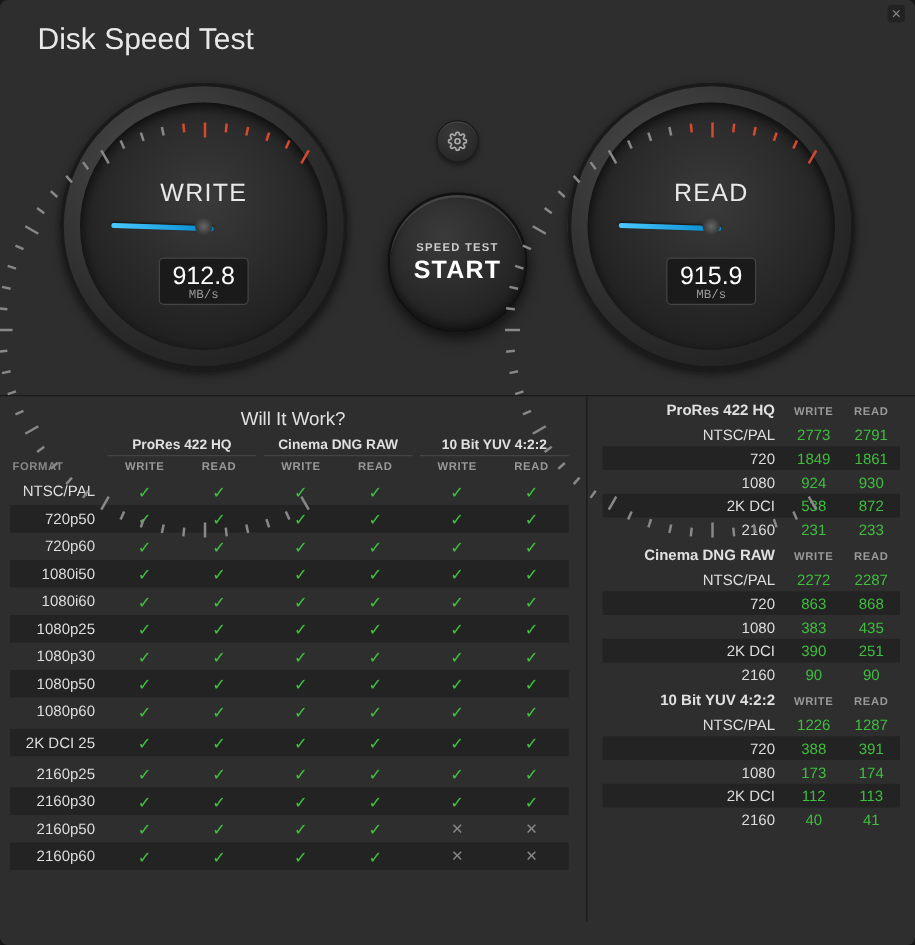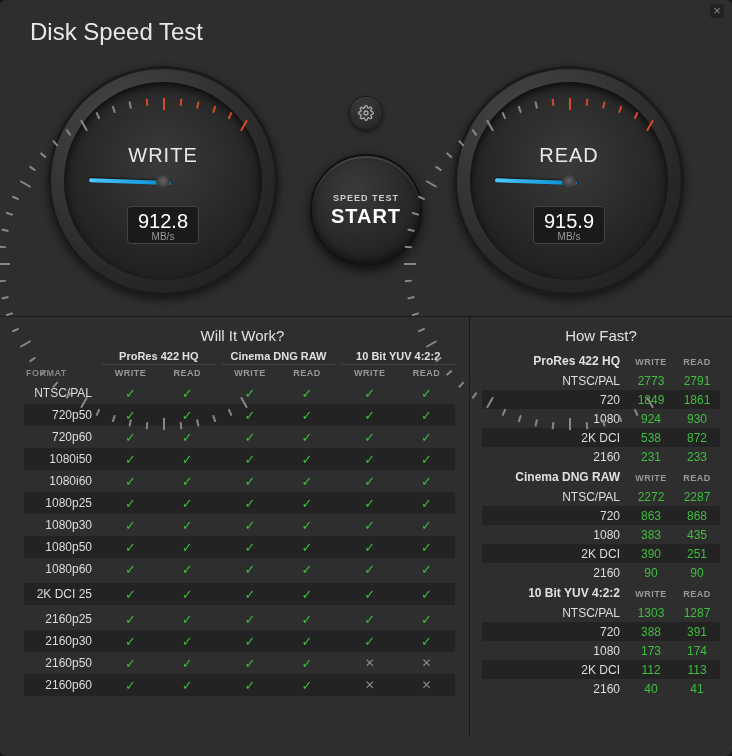--- a/index.html
+++ b/index.html
@@ -59,21 +59,21 @@
   border-radius: 2px;
   box-shadow: 0 1px 2px rgba(0,0,0,0.6);
 }
 .hub { position: absolute; left: 50%; top: 50%; width: 14px; height: 14px; margin: -7px; background: radial-gradient(circle,#666,#222); border-radius: 50%; }
 .readout {
   position: absolute; bottom: 36px; left: 50%; transform: translateX(-50%);
   background: #1a1a1a; border: 1px solid #444; border-radius: 4px;
   padding: 3px 10px 1px 10px; text-align: center; min-width: 68px;
 }
 .readout .value { color: #fff; font-size: 20px; font-weight: 400; }
-.readout .unit { color: #999; font-size: 10px; margin-top: -2px; }
+.readout .unit { color: #999; font-size: 10px; margin-top: -2px; font-family: Liberation Mono, monospace; }
 
 .center-col { display: flex; flex-direction: column; align-items: center; gap: 24px; }
 .gear-btn {
   width: 34px; height: 34px; border-radius: 50%;
   background: radial-gradient(circle at 40% 30%, #3a3a3a, #222);
   border: 1px solid #1a1a1a;
   display: flex; align-items: center; justify-content: center;
   color: #aaa; cursor: pointer;
   box-shadow: 0 2px 4px rgba(0,0,0,0.5), inset 0 1px 0 rgba(255,255,255,0.1);
 }
@@ -81,21 +81,21 @@
   width: 112px; height: 112px; border-radius: 50%;
   background: radial-gradient(circle at 40% 30%, #3a3a3a, #1a1a1a);
   border: 2px solid #111;
   box-shadow: 0 4px 12px rgba(0,0,0,0.7), inset 0 2px 0 rgba(255,255,255,0.12), inset 0 -3px 8px rgba(0,0,0,0.5);
   display: flex; flex-direction: column; align-items: center; justify-content: center;
   cursor: pointer;
 }
 .start-btn .pre { color: #ccc; font-size: 9px; letter-spacing: 1px; font-weight: 600; text-align: right; }
 .start-btn .main { color: #fff; font-size: 20px; font-weight: 600; letter-spacing: 1px; margin-top: 2px; }
 
-.lower { display: flex; height: 420px; padding-left: 16px; }
+.lower { display: flex; height: 420px; }
 .panel-left { flex: 1; border-right: 1px solid #1a1a1a; }
 .panel-right { width: 262px; }
 .panel-title { color: #e0e0e0; text-align: center; font-size: 15px; font-weight: 400; padding: 10px 0 6px 0; }
 
 .will-table { width: 100%; padding: 0 14px 0 8px; }
 .will-head { display: flex; font-size: 11px; color: #e0e0e0; font-weight: 600; }
 .will-head .fmt { width: 78px; }
 .will-head .grp { flex: 1; text-align: center; border-bottom: 1px solid #444; padding-bottom: 2px; }
 .will-head2 { display: flex; font-size: 9px; color: #999; font-weight: 600; margin-top: 3px; letter-spacing: 0.5px;}
 .will-head2 .fmt { width: 78px; text-align: left; padding-left: 2px; color: #888; font-size: 9px;}
@@ -433,21 +433,20 @@
               <div class="cell"><span class="chk">✓</span></div>
               <div class="cell"><span class="chk">✓</span></div>
               <div style="width:6px"></div>
               <div class="cell"><span class="crs">✕</span></div>
               <div class="cell"><span class="crs">✕</span></div>
             </div>
           </div>
         </div>
     </div>
     <div class="panel-right">
-      <div class="panel-title">How Fast?</div>
       <div class="fast-body" id="fast-body">
           <div class="fast-group">
             <div class="fast-ghead">
               <div class="gname">ProRes 422 HQ</div>
               <div class="gcol">WRITE</div>
               <div class="gcol">READ</div>
             </div>
             <div class="fast-row">
               <div class="fname">NTSC/PAL</div>
               <div class="fval">2773</div>
@@ -507,21 +506,21 @@
             </div>
           </div>
           <div class="fast-group">
             <div class="fast-ghead">
               <div class="gname">10 Bit YUV 4:2:2</div>
               <div class="gcol">WRITE</div>
               <div class="gcol">READ</div>
             </div>
             <div class="fast-row">
               <div class="fname">NTSC/PAL</div>
-              <div class="fval">1303</div>
+              <div class="fval">1226</div>
               <div class="fval">1287</div>
             </div>
             <div class="fast-row alt">
               <div class="fname">720</div>
               <div class="fval">388</div>
               <div class="fval">391</div>
             </div>
             <div class="fast-row">
               <div class="fname">1080</div>
               <div class="fval">173</div>

